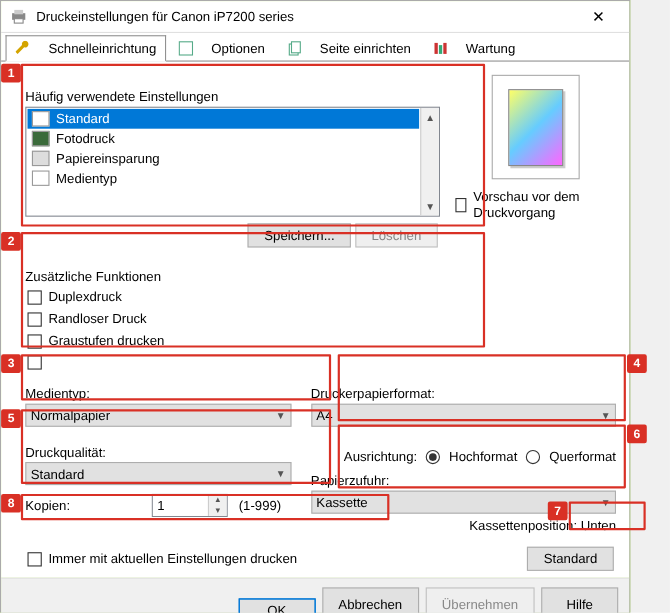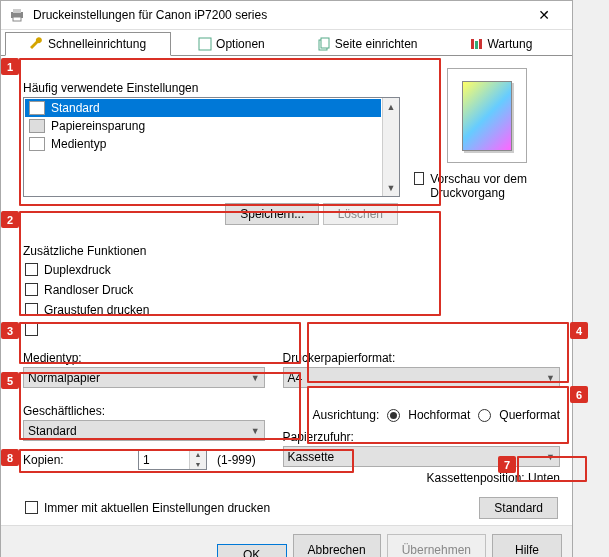--- a/index.html
+++ b/index.html
@@ -4,21 +4,21 @@
 <style>
 * { box-sizing: border-box; margin: 0; padding: 0; font-family: "Segoe UI", Tahoma, sans-serif; font-size: 12px; }
 body { background: #f0f0f0; width: 609px; height: 557px; overflow: hidden; }
 .window { background: #bef264; width: 573px; height: 557px; border: 1px solid #aaa; display: flex; flex-direction: column; }
 .titlebar { background: #fff; height: 30px; display: flex; align-items: center; padding: 0 8px; border-bottom: 1px solid #e0e0e0; }
 .titlebar .icon { width: 16px; height: 16px; margin-right: 8px; }
 .titlebar .title { flex: 1; }
 .titlebar .close { width: 40px; height: 28px; display: flex; align-items: center; justify-content: center; font-size: 14px; }
 
 .tabs { display: flex; background:#fff; padding: 2px 4px 0 4px; gap:2px;}
-.tab { padding: 4px 24px; display: flex; align-items: center; gap: 4px; border: 1px solid transparent; cursor: default; }
+.tab { padding: 4px 8px; display: flex; align-items: center; gap: 16px; border: 1px solid transparent; cursor: default; }
 .tab.active { border-color: #919191; background: #fff; position: relative; z-index: 2; border-bottom:1px solid #fff;}
 .tab-icon { width: 14px; height: 14px; display: inline-block; }
 
 .body { flex: 1; padding: 8px 10px 6px 10px; background:#fff; border-top:1px solid #919191; margin-top:-1px; position:relative;}
 
 .annot { position:absolute; background:#d93025; color:#fff; font-weight:bold; width:18px; height:17px; font-size:11px; display:flex; align-items:center; justify-content:center; border-radius:2px; z-index:10;}
 .abox { position:absolute; border:2px solid #d93025; pointer-events:none; z-index:5; border-radius:1px;}
 
 .section-label { margin-bottom:2px;margin-top:17px; }
 .listbox { border:1px solid #828790; background:#fff; height: 100px; overflow:hidden; display:flex;}
@@ -27,21 +27,21 @@
 .listbox .item.selected { background:#0078d7; color:#fff; }
 .listbox .scroll { width:17px; background:#f0f0f0; border-left:1px solid #cdcdcd; position:relative; }
 .listbox .scroll .up,.listbox .scroll .down{height:17px;display:flex;align-items:center;justify-content:center;font-size:9px;color:#555;}
 .li-icon { width:16px; height:14px; display:inline-block; background:#ddd; border:1px solid #999; }
 
 .row-btns { text-align:right; padding:6px 2px 2px 0; }
 .btn { background:#e1e1e1; border:1px solid #adadad; padding:3px 14px; font-size:12px; min-width:70px; }
 .btn.disabled { color:#888; border-color:#c0c0c0; background:#efefef;}
 .btn.primary { border:1px solid #0078d7; outline:1px solid #0078d7; outline-offset:-1px;margin-top:10px;}
 
-.check-row { display:flex; align-items:flex-start; gap:6px; padding:3px 2px; }
+.check-row { display:flex; align-items:center; gap:6px; padding:3px 2px; }
 .check { width:13px; height:13px; border:1px solid #333; background:#fff; display:inline-block; }
 
 .field-label { padding-top:2px; }
 .select { width:100%; height:21px; background:#e1e1e1; border:1px solid #adadad; display:flex; align-items:center; padding:0 4px; justify-content:space-between; margin-top:2px;}
 .select .arrow { font-size:9px; color:#555; }
 
 .cols { display:flex; gap:18px; }
 .col { flex:1; }
 
 .spinner { display:inline-flex; border:1px solid #828790; height:21px; align-items:stretch; }
@@ -125,20 +125,24 @@
     <div style="display:flex; gap:12px;">
       <div style="flex:1;">
         <div class="section-label" style="margin-left:12px;">Häufig verwendete Einstellungen</div>
         <div class="listbox" style="margin-left:12px;">
           <div class="items">
             <div class="item selected">
                 <span class="li-icon" style="background:#fff;"></span>
                 <span>Standard</span>
               </div>
             <div class="item">
+                <span class="li-icon" style="background:#3a6b3a;"></span>
+                <span>Fotodruck</span>
+              </div>
+            <div class="item">
                 <span class="li-icon"></span>
                 <span>Papiereinsparung</span>
               </div>
             <div class="item">
                 <span class="li-icon" style="background:#fff;"></span>
                 <span>Medientyp</span>
               </div>
           </div>
           <div class="scroll">
               <div class="up">▲</div>
@@ -181,21 +185,21 @@
     </div>
 
     <div class="cols" style="margin:10px 2px 0 12px;">
       <div class="col" style="max-width:275px;">
         <div class="field-label">Medientyp:</div>
         <div class="select">
             <span>Normalpapier</span>
             <span class="arrow">▼</span>
           </div>
 
-        <div class="field-label" style="margin-top:14px;">Geschäftliches:</div>
+        <div class="field-label" style="margin-top:14px;">Druckqualität:</div>
         <div class="select">
             <span>Standard</span>
             <span class="arrow">▼</span>
           </div>
 
         <div style="display:flex;align-items:center;gap:10px;margin-top:8px;">
           <span style="width:105px;">Kopien:</span>
           <div class="spinner">
             <input value="1" style="">
             <div class="arrows">

